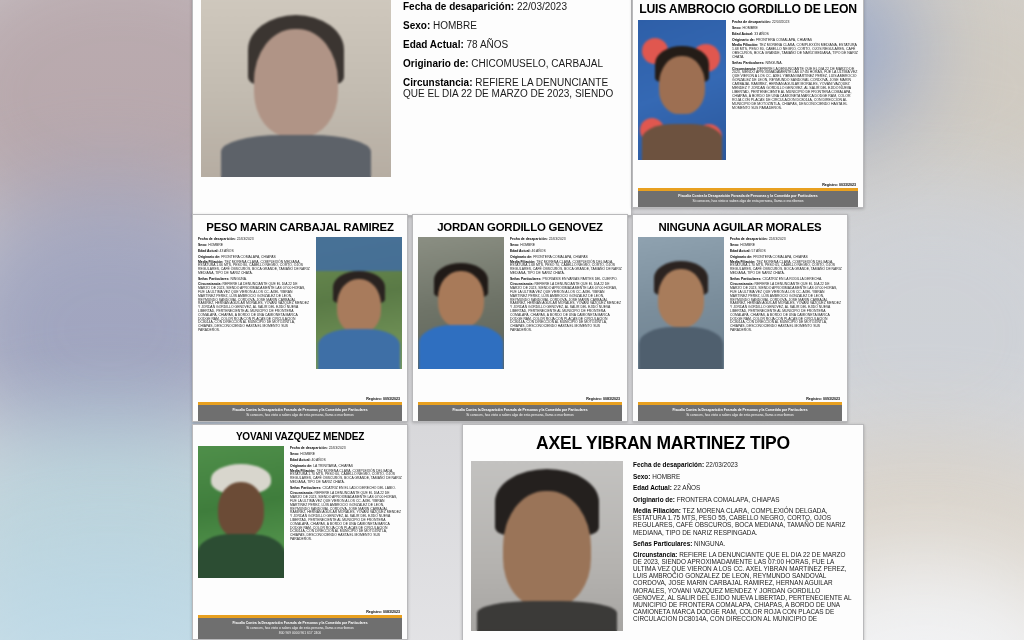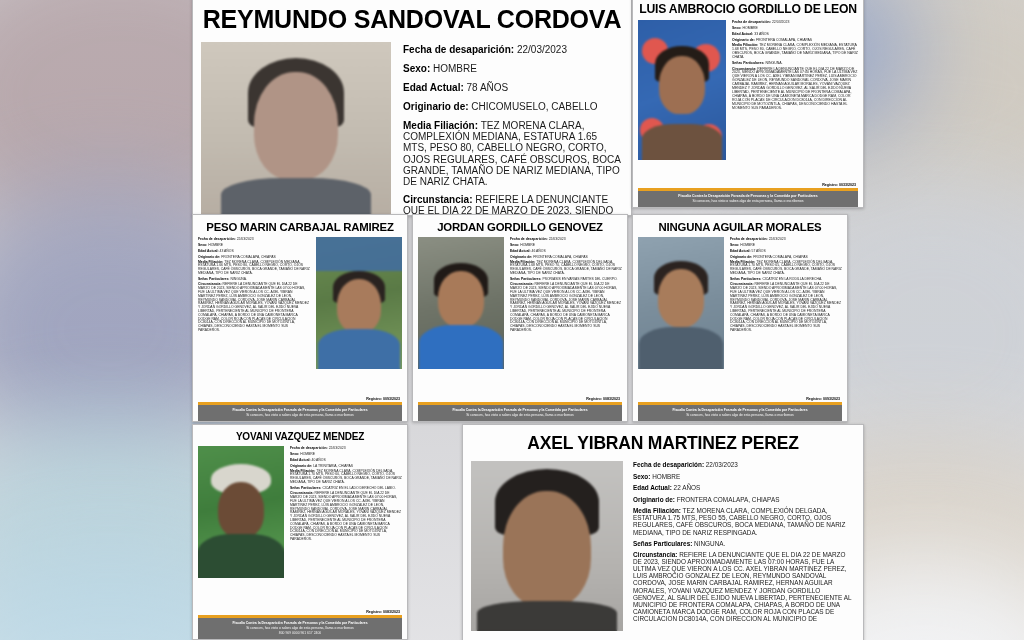--- a/index.html
+++ b/index.html
@@ -140,35 +140,33 @@
   <div class="bl bl4"></div>
     <div class="bl bl5"></div>
     <div class="bl bl6"></div>
   <div class="bl bl7"></div>
     <div class="bl bl8"></div>
     <div class="bl bl9"></div>
   <div class="wash"></div>
 </div>
 
 <div class="poster" id="poster-1">
-  <div class="p-title">REYMUNDO SANDOVAL CORDOVA</div>
   <div class="p-body">
     <div class="p-photo">
       <div class="ph-sky" style="background:linear-gradient(180deg,#cfc8bd 0%,#c2bbb0 55%,#b6ada2 100%)"></div>
       <div class="ph-hair" style="top:16px;width:96px;height:70px;background:#3b3531;"></div>
       <div class="ph-head" style="top:30px;width:84px;height:108px;background:#b09486;"></div>
       <div class="ph-body" style="width:150px;height:42px;background:#5d6269;"></div>
       <div class="ph-blur"></div>
     </div>
     <div class="p-fields">
       <div class="fld"><b>Fecha de desaparición:</b> <span class="v">22/03/2023</span></div>
       <div class="fld"><b>Sexo:</b> <span class="v">HOMBRE</span></div>
       <div class="fld"><b>Edad Actual:</b> <span class="v">78 AÑOS</span></div>
-      <div class="fld"><b>Originario de:</b> <span class="v">CHICOMUSELO, CABELLO</span></div>
-      <div class="fld block"><b>Media Filiación:</b> <span class="v">TEZ MORENA CLARA, COMPLEXIÓN MEDIANA, ESTATURA 1.65 MTS, PESO 80, CABELLO NEGRO, CORTO, OJOS REGULARES, CAFÉ OBSCUROS, BOCA GRANDE, TAMAÑO DE NARIZ MEDIANA, TIPO DE NARIZ CHATA.</span></div>
+      <div class="fld"><b>Originario de:</b> <span class="v">CHICOMUSELO, CARBAJAL</span></div>
       <div class="fld block"><b>Circunstancia:</b> <span class="v">REFIERE LA DENUNCIANTE QUE EL DIA 22 DE MARZO DE 2023, SIENDO</span></div>
     </div>
   </div>
 </div>
 
 <div class="poster" id="poster-2">
   <div class="p-title">LUIS AMBROCIO GORDILLO DE LEON</div>
   <div class="p-body">
     <div class="p-photo">
       <div class="ph-sky" style="background:linear-gradient(160deg,#2e5fa8 0%,#3569b4 50%,#2b579b 100%)"></div>
@@ -317,21 +315,21 @@
     <div class="p-bar-top"></div>
     <div class="p-bar">
       <div class="l1">Fiscalía Contra la Desaparición Forzada de Personas y la Cometida por Particulares</div>
       <div class="l2">Si conoces, has visto o sabes algo de esta persona, llama o escríbenos</div>
       <div class="l3">800 909 0000    961 617 2400</div>
     </div>
   </div>
 </div>
 
 <div class="poster" id="poster-7">
-  <div class="p-title">AXEL YIBRAN MARTINEZ PEREZ</div>
+  <div class="p-title">AXEL YIBRAN MARTINEZ TIPO</div>
   <div class="p-body">
     <div class="p-photo">
       <div class="ph-sky" style="background:linear-gradient(180deg,#c3c2c0 0%,#b5b3b0 60%,#a7a5a2 100%)"></div>
       <div class="ph-hair" style="top:8px;width:104px;height:66px;background:#24201e;"></div>
       <div class="ph-head" style="top:30px;width:88px;height:116px;background:#9a7458;"></div>
       <div class="ph-body" style="width:140px;height:30px;background:#3b3a38;"></div>
       <div class="ph-blur"></div>
     </div>
     <div class="p-fields">
       <div class="fld"><b>Fecha de desaparición:</b> <span class="v">22/03/2023</span></div>

